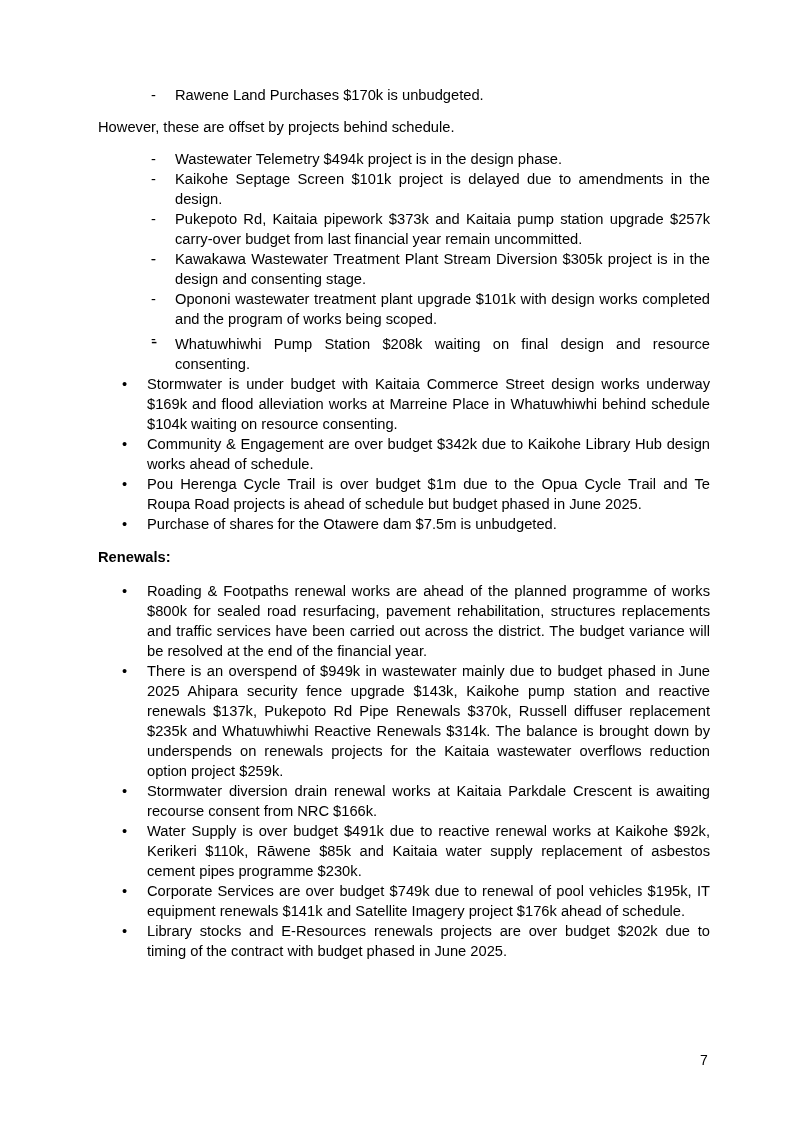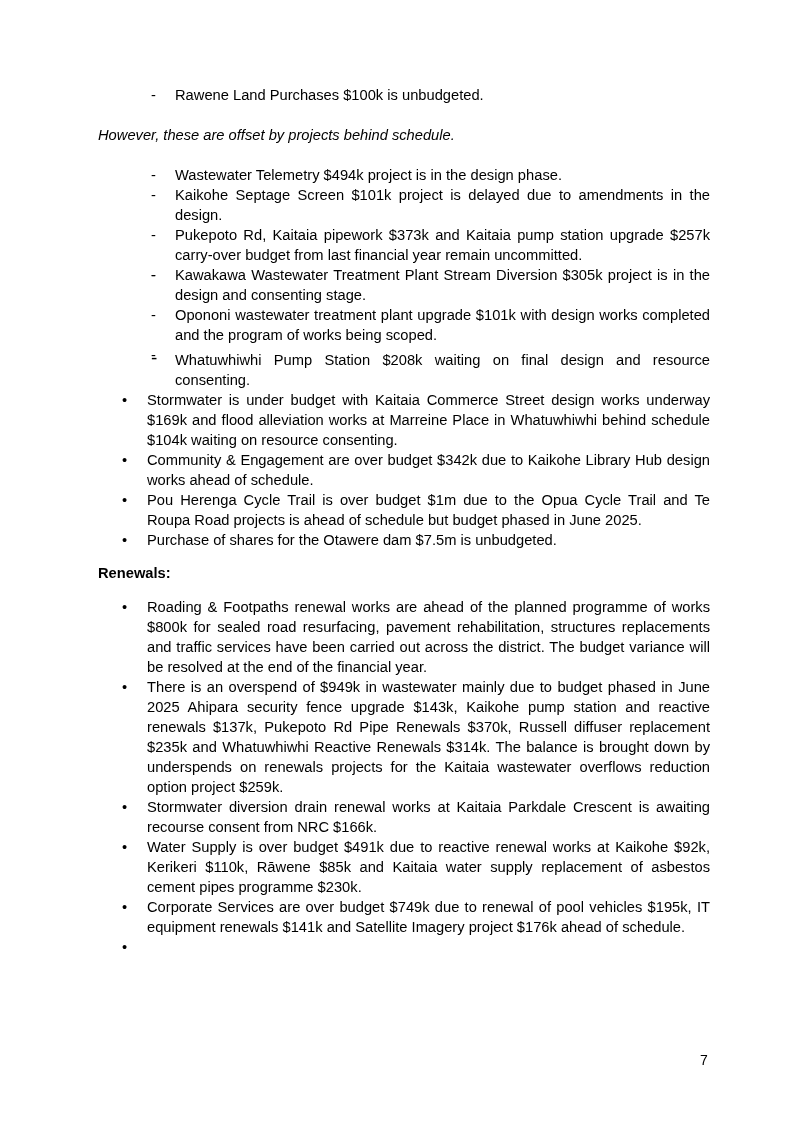--- a/index.html
+++ b/index.html
@@ -53,24 +53,23 @@
     padding-left: 49px;
     text-align: justify;
     text-justify: inter-word;
   }
   .bullet-item > .marker {
     position: absolute;
     left: 24px;
     top: 0;
   }
   .para {
-    margin: 20px 0;
+    margin: 12px 0;
     text-align: justify;
     text-justify: inter-word;
-    font-style: italic;
   }
   .heading {
     margin: 13px 0 8px 0;
     font-weight: bold;
     font-size: 14.7px;
     line-height: 20px;
   }
   .renewals-list {
     margin-top: 14px;
   }
@@ -82,21 +81,21 @@
   }
 </style>
 </head>
 <body>
 
 <div class="content">
 
   <ul class="dash-list">
     <li class="dash-item">
       <span class="marker">-</span>
-      <span>Rawene Land Purchases $100k is unbudgeted.</span>
+      <span>Rawene Land Purchases $170k is unbudgeted.</span>
     </li>
   </ul>
 
   <p class="para">However, these are offset by projects behind schedule.</p>
 
   <ul class="dash-list">
     <li class="dash-item">
       <span class="marker">-</span>
       <span>Wastewater Telemetry $494k project is in the design phase.</span>
     </li>
@@ -165,18 +164,19 @@
     <li class="bullet-item">
       <span class="marker">•</span>
       <span>Water Supply is over budget $491k due to reactive renewal works at Kaikohe $92k, Kerikeri $110k, Rāwene $85k and Kaitaia water supply replacement of asbestos cement pipes programme $230k.</span>
     </li>
     <li class="bullet-item">
       <span class="marker">•</span>
       <span>Corporate Services are over budget $749k due to renewal of pool vehicles $195k, IT equipment renewals $141k and Satellite Imagery project $176k ahead of schedule.</span>
     </li>
     <li class="bullet-item">
       <span class="marker">•</span>
+      <span>Library stocks and E-Resources renewals projects are over budget $202k due to timing of the contract with budget phased in June 2025.</span>
     </li>
   </ul>
 
 </div>
 
 <div class="page-number">7</div>
 
 </body></html>

